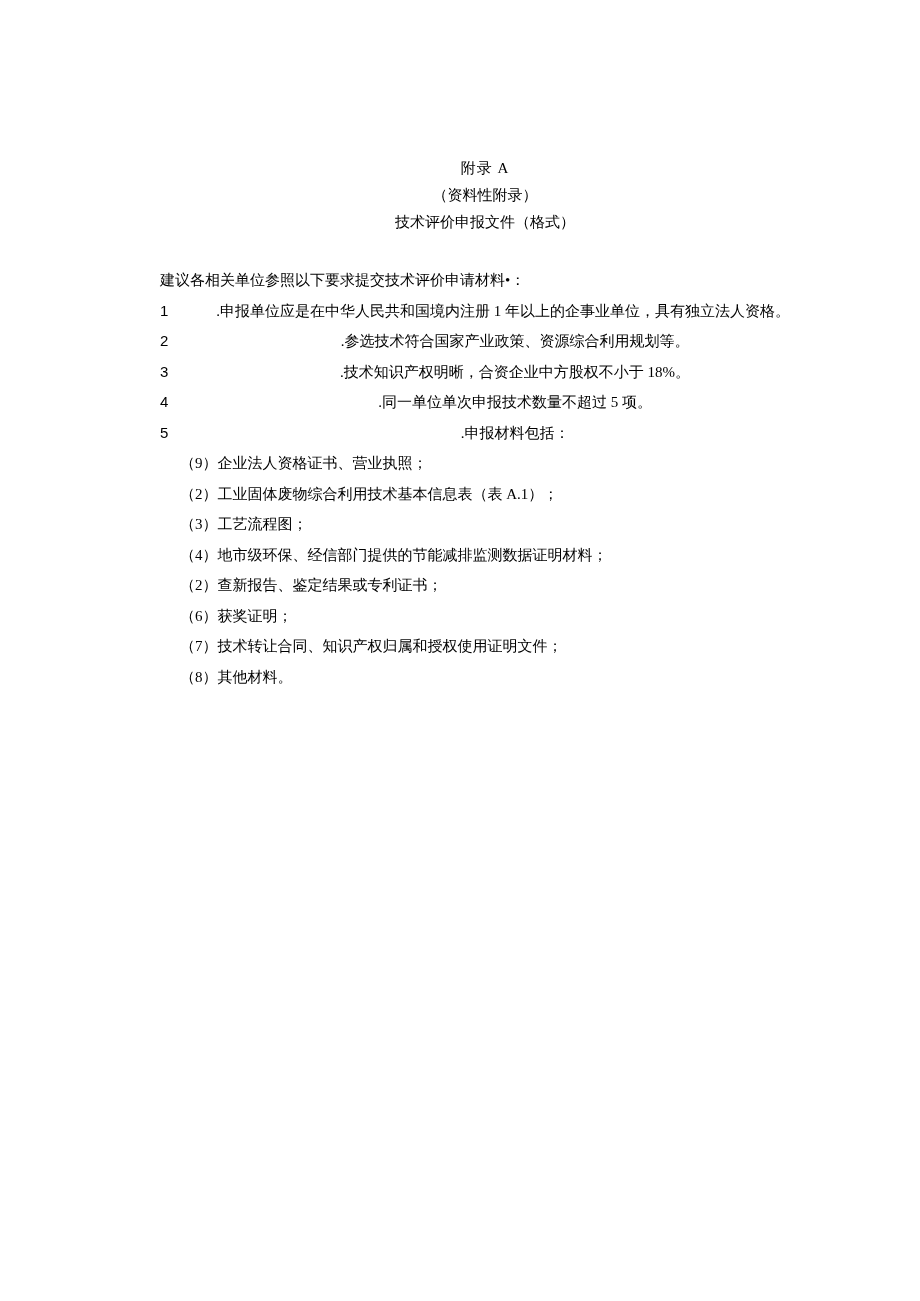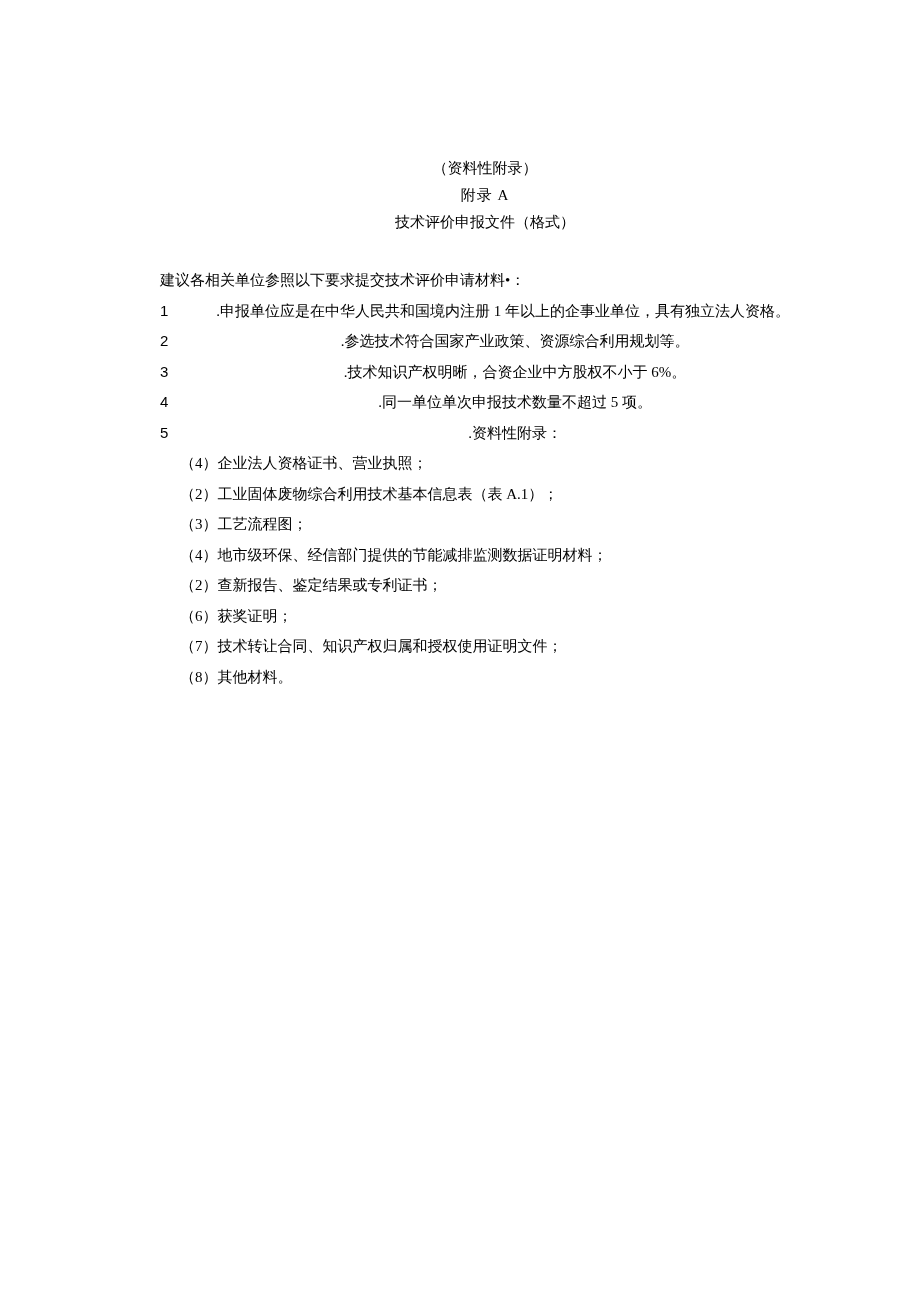--- a/index.html
+++ b/index.html
@@ -61,57 +61,57 @@
     }
     .latin {
       font-family: Arial, sans-serif;
     }
   </style>
 </head>
 <body>
 
 <div class="page">
   <div class="header">
-    <div class="header-line">（资料性附录）</div>
     <div class="header-line appendix-label">
       <span>附录 A</span>
     </div>
+    <div class="header-line">（资料性附录）</div>
     <div class="header-line">技术评价申报文件（格式）</div>
   </div>
 
   <div class="body-text">
     <div class="intro">建议各相关单位参照以下要求提交技术评价申请材料•：</div>
 
     <div class="numbered-item">
       <span class="num latin">1</span>
       <span class="num-gap-small"></span>
       <span class="item-text">.申报单位应是在中华人民共和国境内注册 1 年以上的企事业单位，具有独立法人资格。</span>
     </div>
     <div class="numbered-item">
       <span class="num latin">2</span>
       <span class="num-gap-large"></span>
       <span class="item-text">.参选技术符合国家产业政策、资源综合利用规划等。</span>
     </div>
     <div class="numbered-item">
       <span class="num latin">3</span>
       <span class="num-gap-large"></span>
-      <span class="item-text">.技术知识产权明晰，合资企业中方股权不小于 6%。</span>
+      <span class="item-text">.技术知识产权明晰，合资企业中方股权不小于 18%。</span>
     </div>
     <div class="numbered-item">
       <span class="num latin">4</span>
       <span class="num-gap-large"></span>
       <span class="item-text">.同一单位单次申报技术数量不超过 5 项。</span>
     </div>
     <div class="numbered-item">
       <span class="num latin">5</span>
       <span class="num-gap-large"></span>
-      <span class="item-text">.资料性附录：</span>
+      <span class="item-text">.申报材料包括：</span>
     </div>
 
-    <div class="sub-item">（4）企业法人资格证书、营业执照；</div>
+    <div class="sub-item">（9）企业法人资格证书、营业执照；</div>
     <div class="sub-item">（2）工业固体废物综合利用技术基本信息表（表 A.1）；</div>
     <div class="sub-item">（3）工艺流程图；</div>
     <div class="sub-item">（4）地市级环保、经信部门提供的节能减排监测数据证明材料；</div>
     <div class="sub-item">（2）查新报告、鉴定结果或专利证书；</div>
     <div class="sub-item">（6）获奖证明；</div>
     <div class="sub-item">（7）技术转让合同、知识产权归属和授权使用证明文件；</div>
     <div class="sub-item">（8）其他材料。</div>
   </div>
 </div>
 

